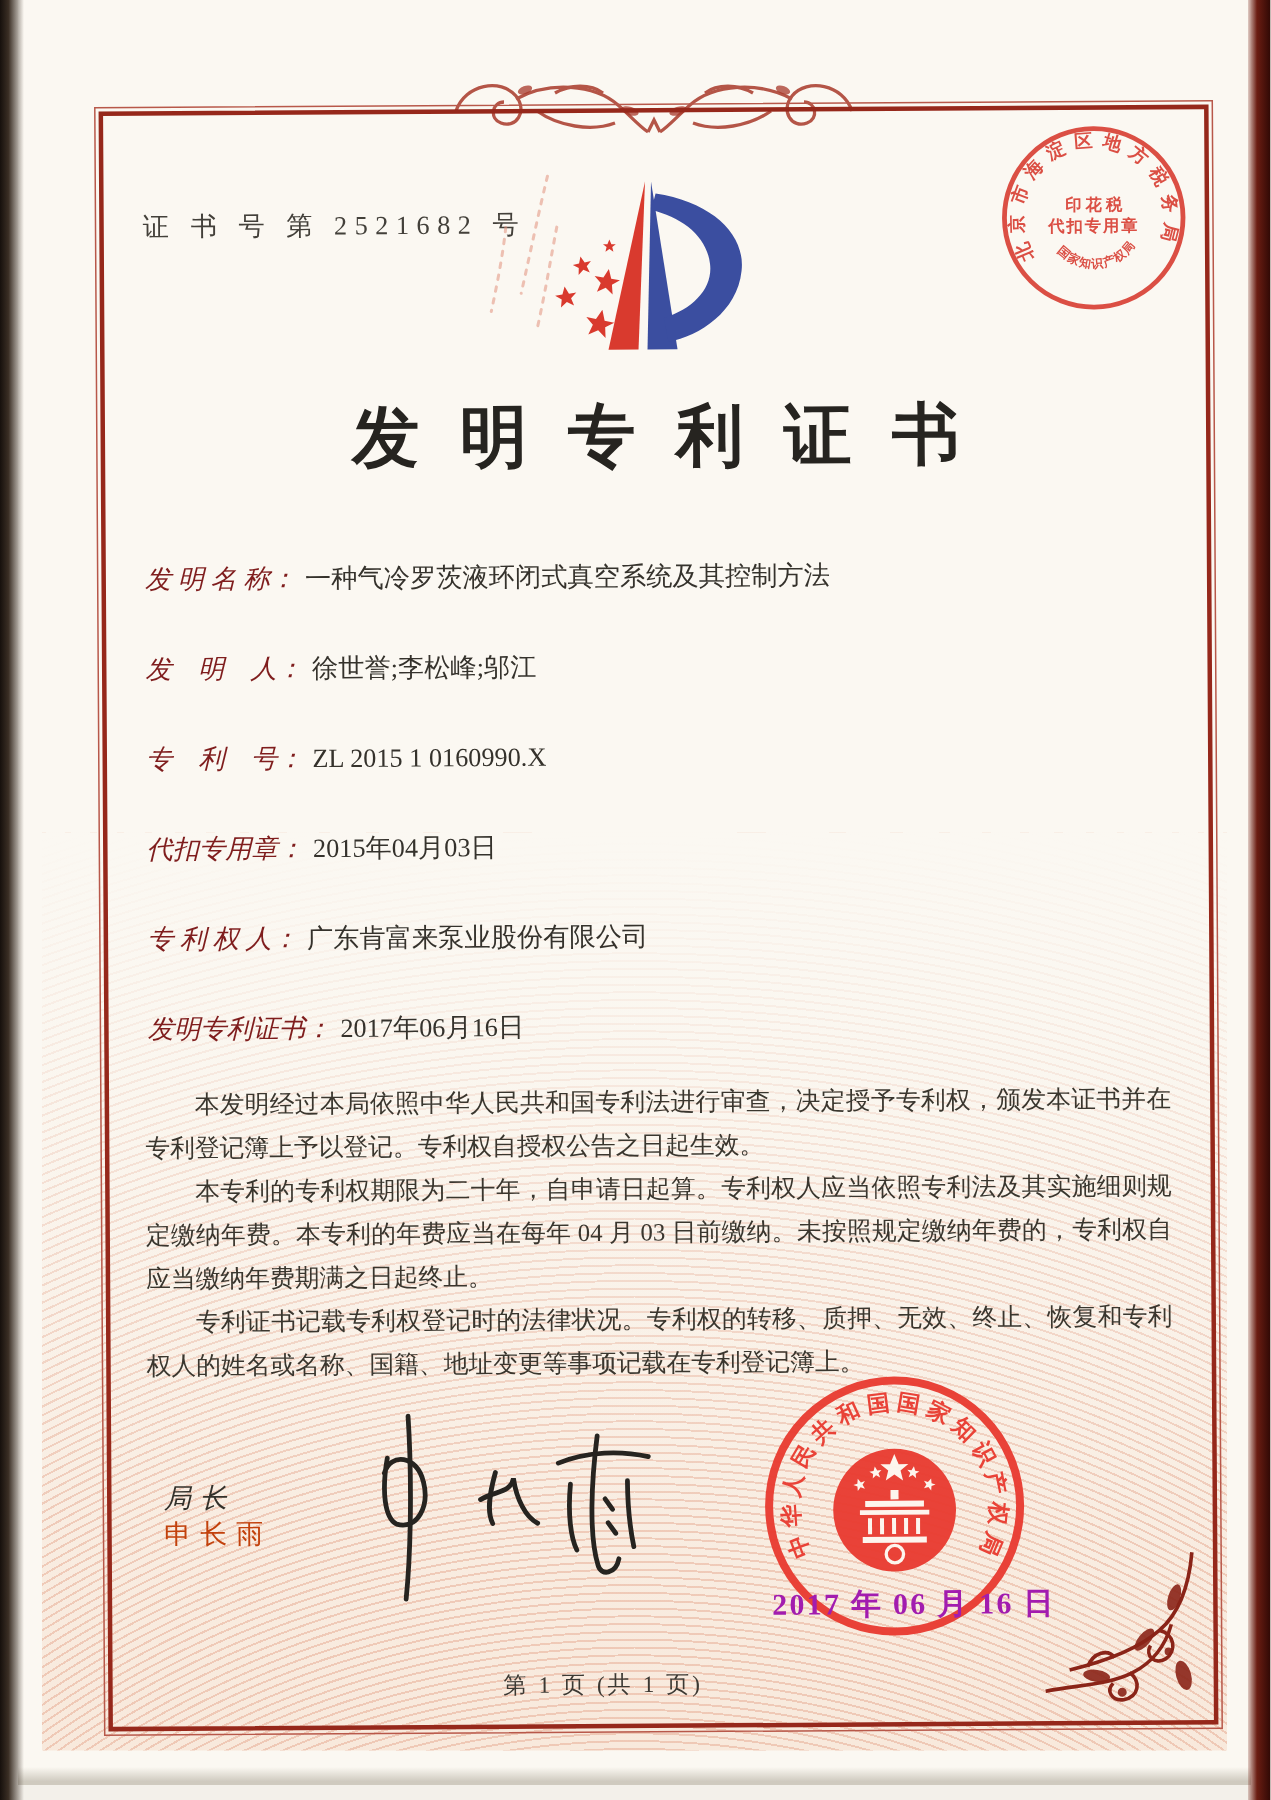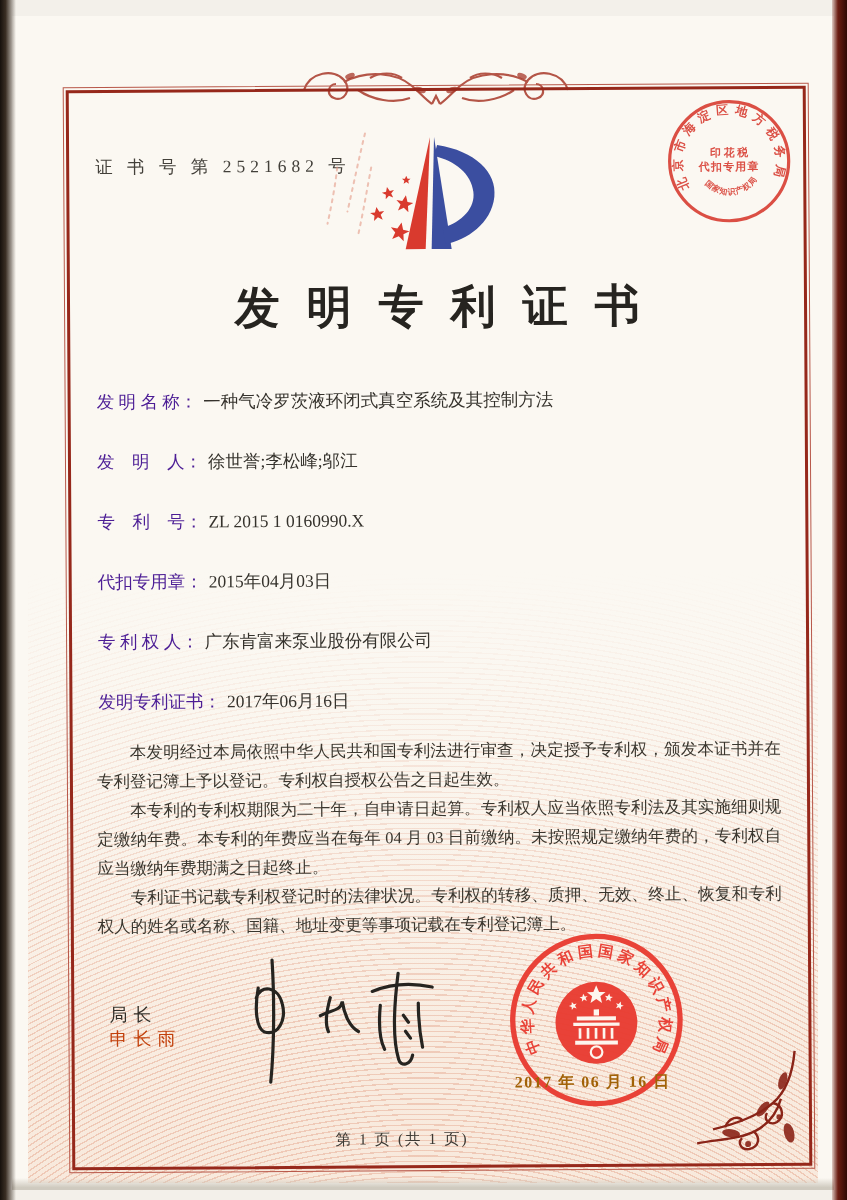--- a/index.html
+++ b/index.html
@@ -1,21 +1,21 @@
 <!DOCTYPE html>
 <html><head>
 <meta charset="utf-8">
 <style>
   html,body{margin:0;padding:0;}
   body{
     width:847px;height:1200px;position:relative;overflow:hidden;
     background:#f3f0ea;
     font-family:"Liberation Serif","DejaVu Serif",serif;
   }
-  .scan-page{position:absolute;left:12px;top:0;right:13px;bottom:10px;background:#fbf8f2;margin-top:16px;}
+  .scan-page{position:absolute;left:12px;top:0;right:13px;bottom:10px;background:#fbf8f2;}
   .edge-left{position:absolute;left:0;top:0;width:16px;height:100%;
     background:linear-gradient(90deg,#16100c 0%,#3a2e24 35%,rgba(58,46,36,0) 100%);}
   .edge-right{position:absolute;right:0;top:0;width:15px;height:100%;
     background:linear-gradient(90deg,#7a241636 0%,#6b1d12 40%,#300905 100%);}
   .edge-bottom{position:absolute;left:0;bottom:0;width:100%;height:12px;
     background:linear-gradient(180deg,rgba(218,214,207,0) 0%,#cfcabf 80%);}
   
   .wave-band{position:absolute;left:16px;right:16px;top:555px;height:612px;
     background:
       linear-gradient(180deg,rgba(251,248,242,1) 0%,rgba(251,248,242,.85) 12%,rgba(251,248,242,.35) 42%,rgba(250,240,230,0) 75%),
@@ -24,31 +24,31 @@
   
   .frame{position:absolute;left:57px;top:72px;width:734px;height:1074px;
     border:3px solid #96281b;outline:1px solid #b8584a;outline-offset:2px;
     transform:rotate(-0.35deg);}
   .inner{position:absolute;left:0;top:0;right:0;bottom:0;}
   .cert-no{position:absolute;left:26px;top:62px;font-size:17.5px;letter-spacing:5px;color:#43403a;}
   .title{position:absolute;left:0;right:0;top:186px;text-align:center;
     font-size:45px;font-weight:bold;color:#262420;letter-spacing:27px;text-indent:27px;}
   .fields{position:absolute;left:26px;top:297px;right:30px;}
   .field-row{height:60px;font-size:17.5px;color:#35322c;white-space:nowrap;}
-  .field-label{color:#4c1d95;}
+  .field-label{color:#7f1d1d;font-style:italic;}
   .field-value{margin-left:6px;color:#35322c;}
   .paras{position:absolute;left:24px;top:645px;width:684px;
     font-size:16.5px;line-height:29px;color:#3a362e;text-align:justify;}
   .paras p{margin:0;text-indent:2em;}
-  .sig-title{position:absolute;left:35px;top:910px;font-size:18px;letter-spacing:6px;color:#33302a;}
+  .sig-title{position:absolute;left:35px;top:910px;font-size:18px;letter-spacing:6px;color:#33302a;font-style:italic;}
   .sig-name{position:absolute;left:35px;top:934px;font-size:18px;letter-spacing:6px;color:#c2410c;}
   .sig-svg{position:absolute;left:150px;top:862px;}
   .seal-main{position:absolute;left:433px;top:841px;opacity:.95;mix-blend-mode:multiply;}
-  .seal-date{position:absolute;left:440px;top:982px;font-size:16px;font-weight:bold;
-    letter-spacing:1.5px;color:#a16207;}
+  .seal-date{position:absolute;left:440px;top:982px;font-size:20px;font-weight:bold;
+    letter-spacing:1.5px;color:#a21caf;}
   .stamp-tax{position:absolute;left:596px;top:8px;opacity:.88;mix-blend-mode:multiply;}
   .logo{position:absolute;left:290px;top:40px;}
   .red-marks{position:absolute;left:238px;top:36px;opacity:.55;}
   .footer{position:absolute;left:0;right:80px;top:1038px;text-align:center;
     font-size:15.5px;letter-spacing:2px;color:#3c3933;}
   .ornament-top{position:absolute;left:288px;top:44px;}
   .ornament-corner{position:absolute;left:620px;top:958px;}
   svg{display:block;}
 </style>
 </head>

